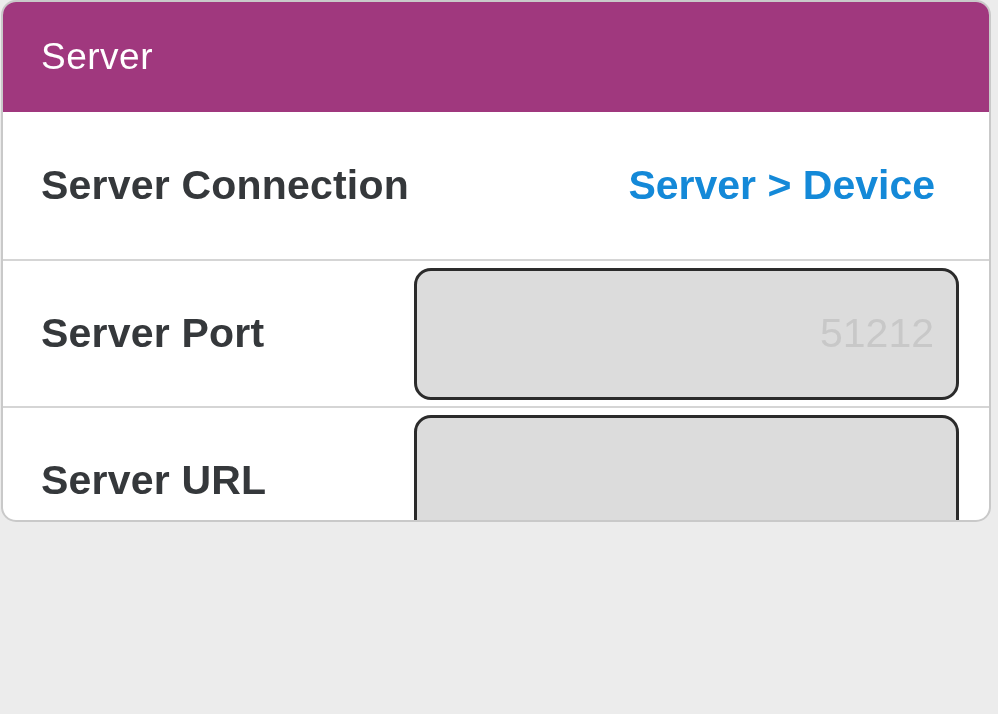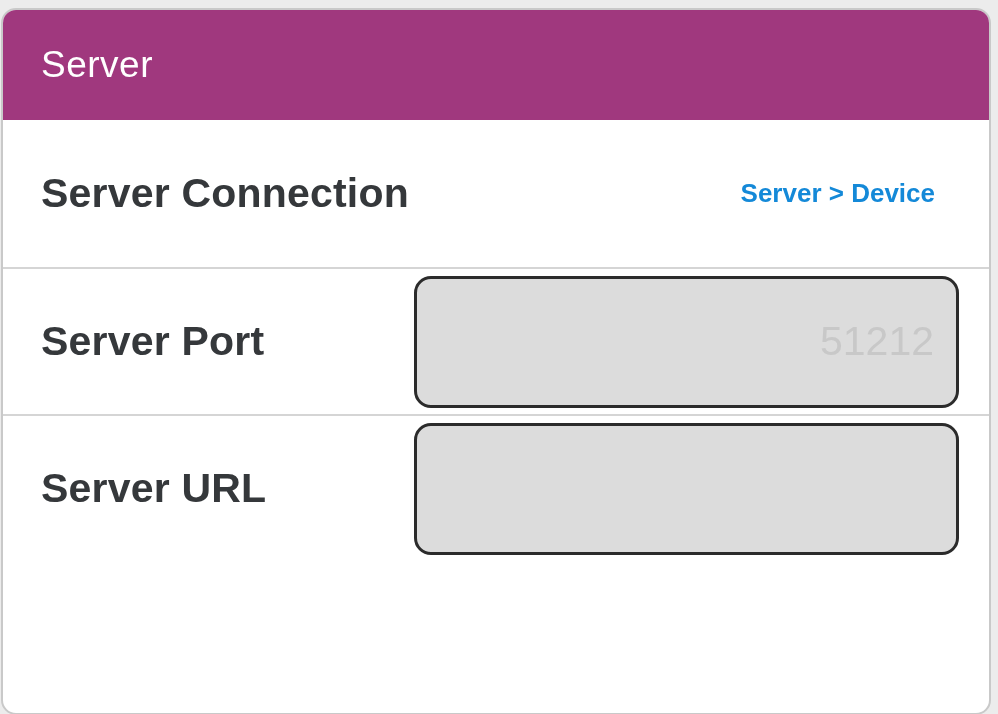--- a/index.html
+++ b/index.html
@@ -16,22 +16,22 @@
   * { box-sizing: border-box; }
   html, body {
     margin: 0; padding: 0;
     width: 998px; height: 714px;
     background: var(--page-background);
     font-family: "Liberation Sans", sans-serif;
     overflow: hidden;
   }
   .card {
     position: absolute;
-    left: 1px; top: 8px;
-    width: 990px; height: 707px;
+    left: 1px; top: 0;
+    width: 990px; height: 522px;
     background: #ffffff;
     border: 2px solid var(--card-border);
     border-radius: 15px;
     overflow: hidden;
   }
   .card-header {
     height: 110px;
     background: var(--header-background);
     display: flex;
     align-items: center;
@@ -56,21 +56,21 @@
     color: var(--label-text);
     font-size: 41px;
     font-weight: 700;
     letter-spacing: 0.2px;
     white-space: nowrap;
   }
   .row-value {
     margin-left: auto;
     margin-right: 24px;
     color: var(--accent-blue);
-    font-size: 26px;
+    font-size: 41px;
     font-weight: 700;
     white-space: nowrap;
     cursor: pointer;
   }
   .field {
     margin-left: auto;
     width: 545px;
     height: 132px;
     background: var(--input-background);
     border: 3px solid var(--input-border);

